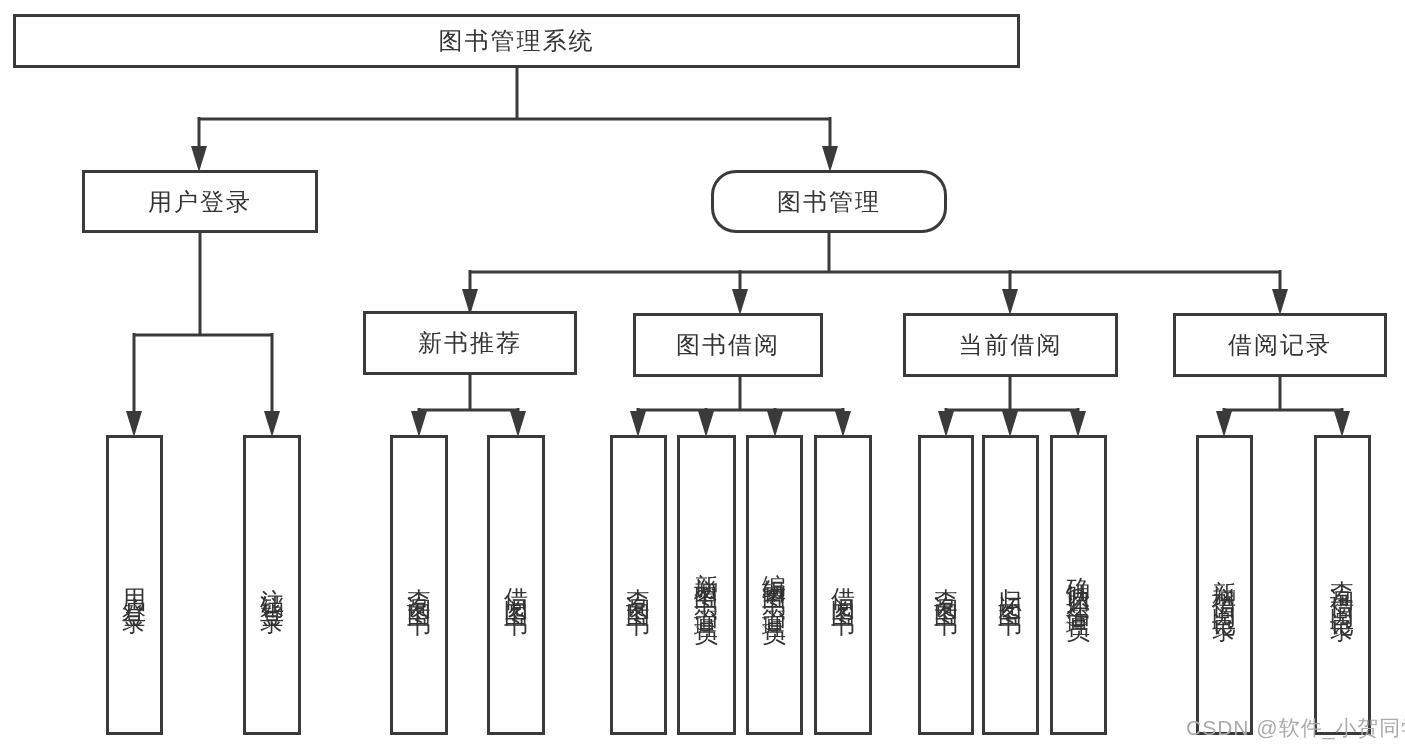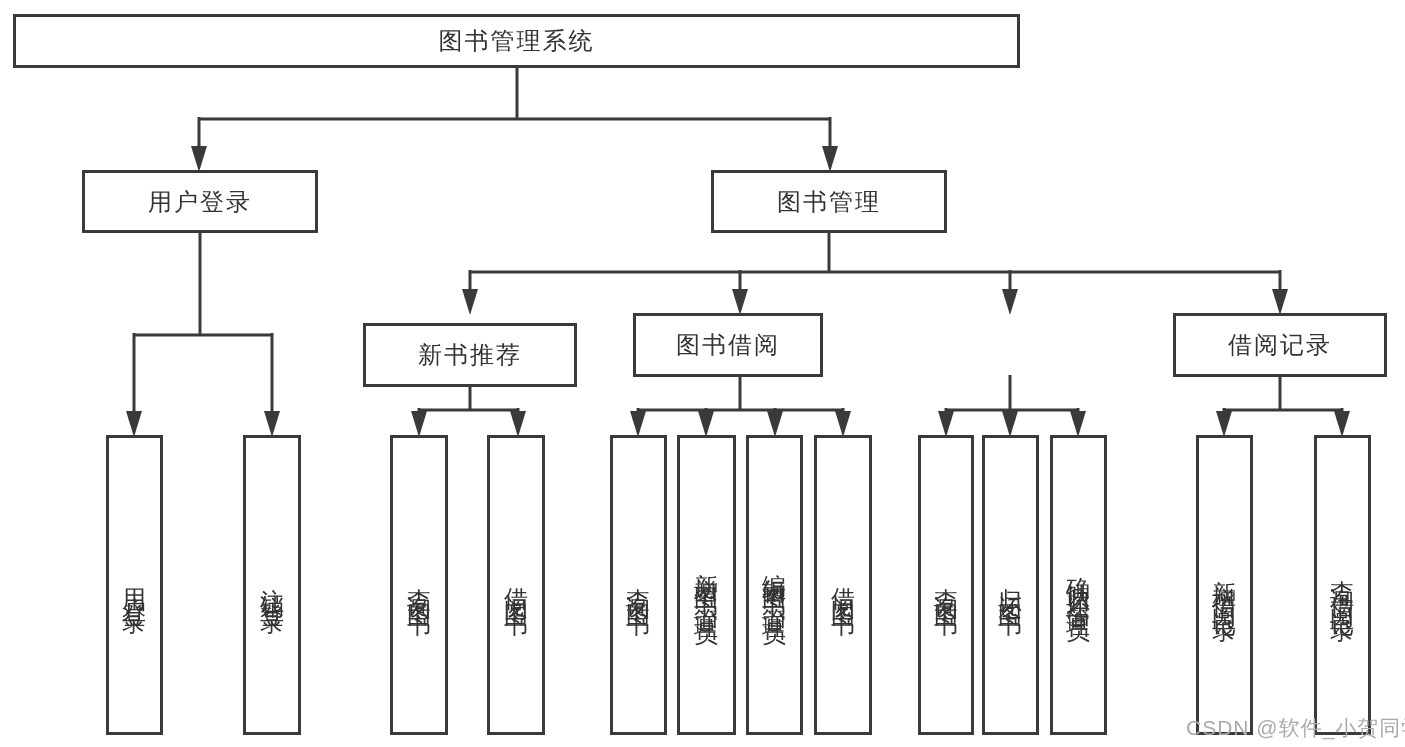--- a/index.html
+++ b/index.html
@@ -138,24 +138,25 @@
       <polygon points="1002,411 1018,411 1010,437"></polygon>
       <polygon points="1070,411 1086,411 1078,437"></polygon>
       <polygon points="1216,411 1232,411 1224,437"></polygon>
       <polygon points="1334,411 1350,411 1342,437"></polygon>
     </g>
   </svg>
 
   <div class="hbox" style="left:13px; top:14px; width:1007px; height:54px;">图书管理系统</div>
 
   <div class="hbox" style="left:82px; top:170px; width:236px; height:63px;">用户登录</div>
-  <div class="hbox" style="left:711px; top:170px; width:236px; height:63px;">图书管理</div>
+  <div class="hbox" style="left:711px; top:170px; width:236px; height:63px;border-radius:25px;">图书管理</div>
 
-  <div class="hbox" style="left:363px; top:323px; width:214px; height:64px;">新书推荐</div>
+  <div class="hbox" style="left:363px; top:311px; width:214px; height:64px;">新书推荐</div>
   <div class="hbox" style="left:633px; top:313px; width:190px; height:64px;">图书借阅</div>
+  <div class="hbox" style="left:903px; top:313px; width:215px; height:64px;">当前借阅</div>
   <div class="hbox" style="left:1173px; top:313px; width:214px; height:64px;">借阅记录</div>
 
   <div class="vbox" style="left:106px; top:435px; width:57px; height:300px; line-height:51px;">用户登录</div>
   <div class="vbox" style="left:243px; top:435px; width:58px; height:300px; line-height:52px;">注销登录</div>
 
   <div class="vbox" style="left:390px; top:435px; width:58px; height:300px; line-height:52px;">查询图书</div>
   <div class="vbox" style="left:487px; top:435px; width:58px; height:300px; line-height:52px;">借阅图书</div>
 
   <div class="vbox" style="left:610px; top:435px; width:57px; height:300px; line-height:51px;">查询图书</div>
   <div class="vbox" style="left:677px; top:435px; width:59px; height:300px; line-height:53px; letter-spacing:7px;">新增图书（管理员）</div>

